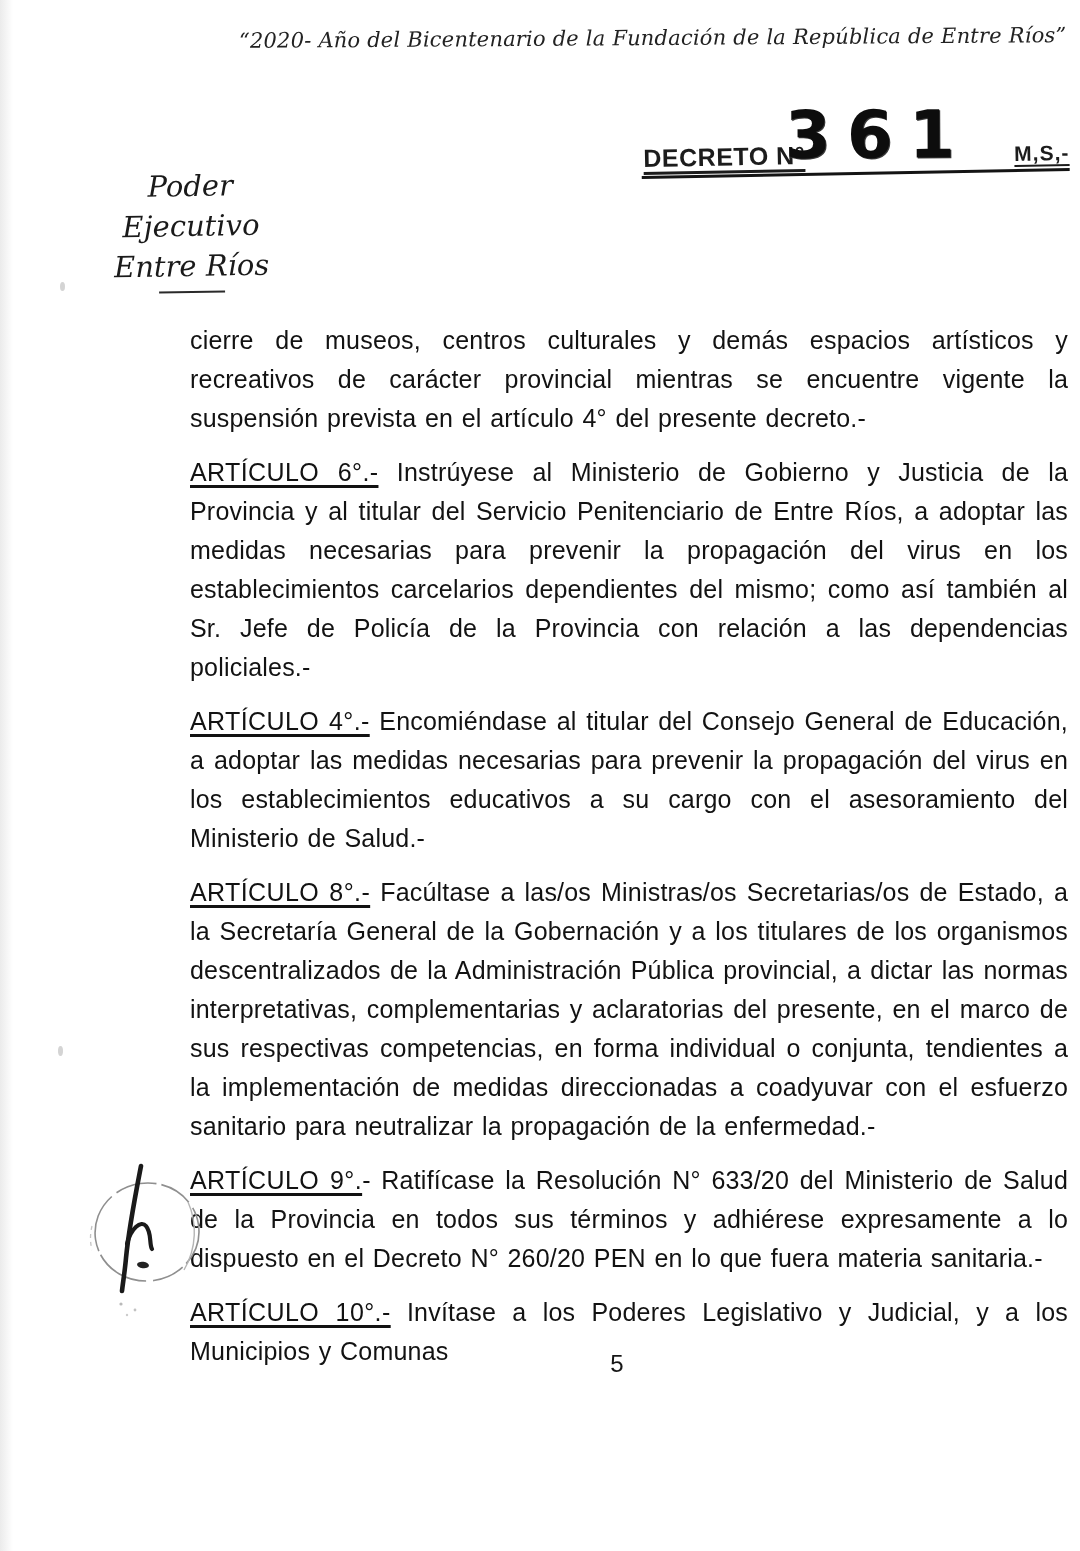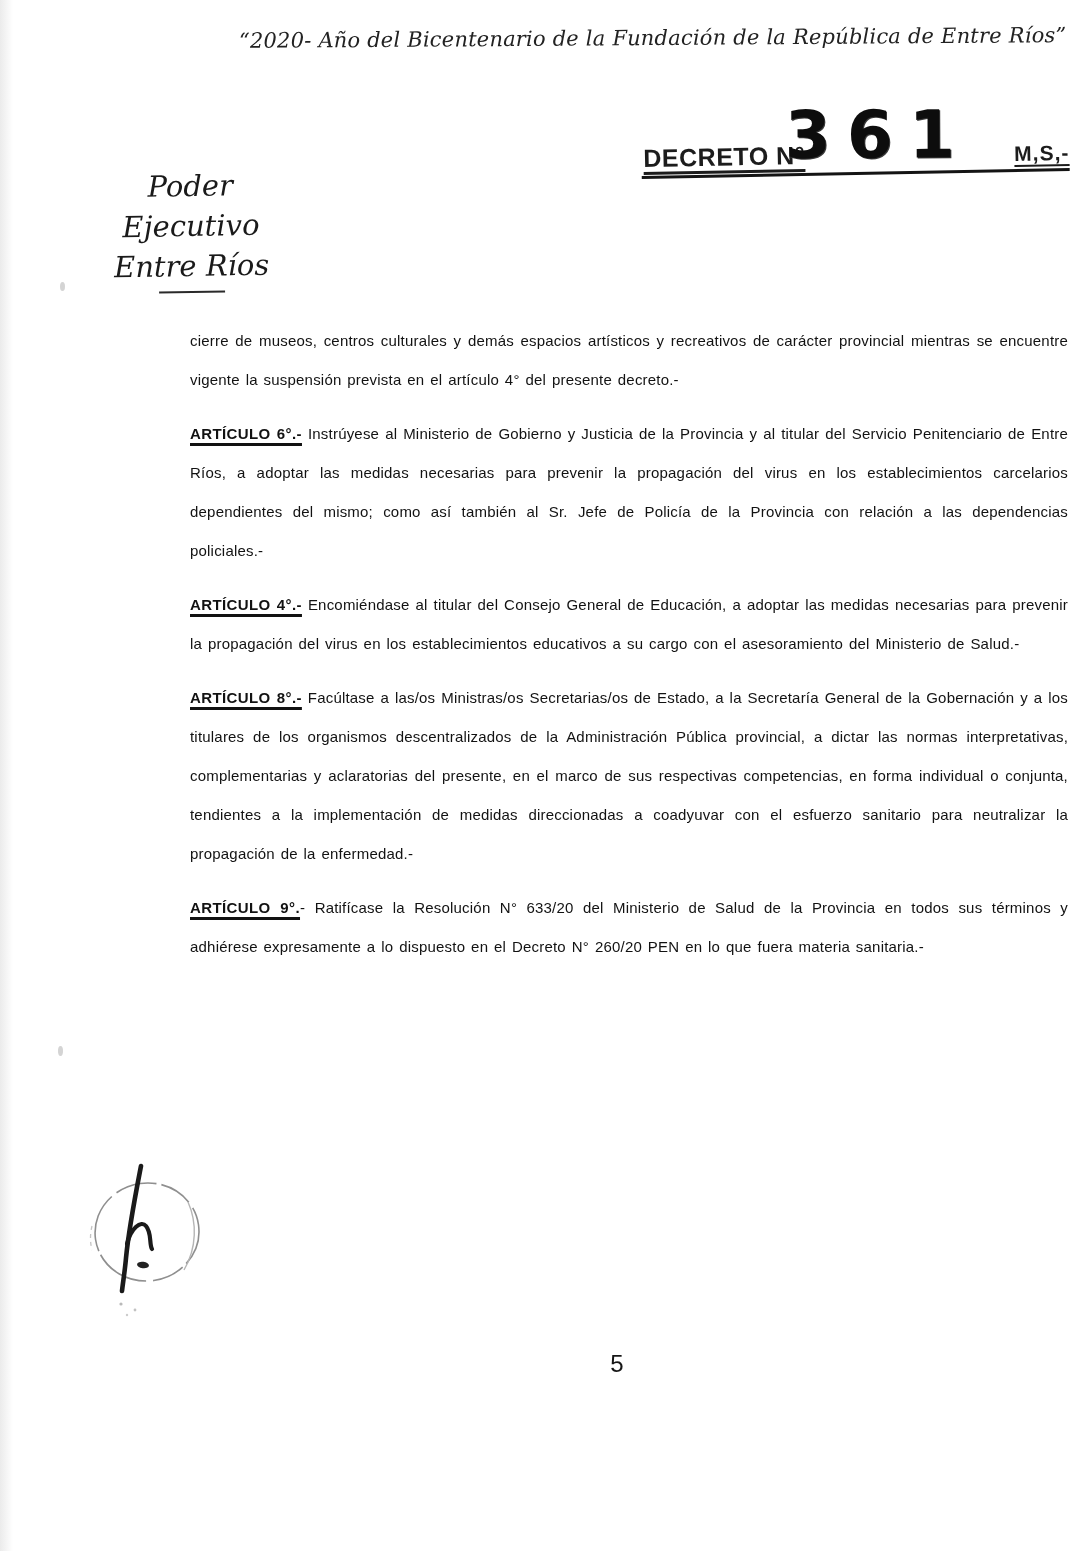--- a/index.html
+++ b/index.html
@@ -73,30 +73,30 @@
     color:#1a1a1a;
     transform:rotate(-1deg);
   }
   .letterhead-rule{
     width:66px;height:2px;background:#2a2a2a;margin:5px auto 0;
   }
 
   
   .content{
     position:absolute;left:190px;top:321px;width:878px;
-    font-size:15px;
+    font-size:25px;
     line-height:39px;
     text-align:justify;
     letter-spacing:0.2px;
     word-spacing:1.5px;
     color:#121212;
   }
   .content p{margin:0 0 15px 0;}
   .article-heading{
-    font-weight:bold;
+    font-weight:normal;
     text-decoration:underline;
     text-decoration-thickness:2.5px;
     text-underline-offset:4px;
     letter-spacing:0.4px;
   }
   .article-heading:empty{display:none;}
 
   
   .pageno{
     position:absolute;left:567px;top:1350px;width:100px;
@@ -126,20 +126,21 @@
   <div>Entre Ríos</div>
   <div class="letterhead-rule"></div>
 </div>
 
 <div class="content">
   <p> <span>cierre de museos, centros culturales y demás espacios artísticos y recreativos de carácter provincial mientras se encuentre vigente la suspensión prevista en el artículo 4° del presente decreto.-</span></p>
   <p><span class="article-heading">ARTÍCULO 6°.-</span> <span>Instrúyese al Ministerio de Gobierno y Justicia de la Provincia y al titular del Servicio Penitenciario de Entre Ríos, a adoptar las medidas necesarias para prevenir la propagación del virus en los establecimientos carcelarios dependientes del mismo; como así también al Sr. Jefe de Policía de la Provincia con relación a las dependencias policiales.-</span></p>
   <p><span class="article-heading">ARTÍCULO 4°.-</span> <span>Encomiéndase al titular del Consejo General de Educación, a adoptar las medidas necesarias para prevenir la propagación del virus en los establecimientos educativos a su cargo con el asesoramiento del Ministerio de Salud.-</span></p>
   <p><span class="article-heading">ARTÍCULO 8°.-</span> <span>Facúltase a las/os Ministras/os Secretarias/os de Estado, a la Secretaría General de la Gobernación y a los titulares de los organismos descentralizados de la Administración Pública provincial, a dictar las normas interpretativas, complementarias y aclaratorias del presente, en el marco de sus respectivas competencias, en forma individual o conjunta, tendientes a la implementación de medidas direccionadas a coadyuvar con el esfuerzo sanitario para neutralizar la propagación de la enfermedad.-</span></p>
   <p><span class="article-heading">ARTÍCULO 9°.</span><span>- Ratifícase la Resolución N° 633/20 del Ministerio de Salud de la Provincia en todos sus términos y adhiérese expresamente a lo dispuesto en el Decreto N° 260/20 PEN en lo que fuera materia sanitaria.-</span></p>
+  <p><span class="article-heading">ARTÍCULO 10°.-</span> <span>Invítase a los Poderes Legislativo y Judicial, y a los Municipios y Comunas</span></p>
 </div>
 
 <svg class="signature" width="140" height="170" viewBox="0 0 140 170" xmlns="http://www.w3.org/2000/svg">
 
   <ellipse cx="69" cy="80" rx="52" ry="49" fill="none" stroke="#8f8f8f" stroke-width="1.6" stroke-dasharray="42 5 33 7 55 4 60 6" transform="rotate(-8 69 80)"></ellipse>
   <path d="M110,50 C119,70 119,96 106,118" fill="none" stroke="#b5b5b5" stroke-width="1.4"></path>
   <path d="M14,74 C12,82 12,90 14,98" fill="none" stroke="#c4c4c4" stroke-width="1.3" stroke-dasharray="4 4"></path>
 
   <path d="M63,14 C58,40 51,75 48,106 C47,118 45,130 44,139" fill="none" stroke="#1a1a1a" stroke-width="4.6" stroke-linecap="round"></path>
   <path d="M49,92 C53,76 63,68 68,74 C74,81 71,92 74,97" fill="none" stroke="#1a1a1a" stroke-width="4.2" stroke-linecap="round"></path>

